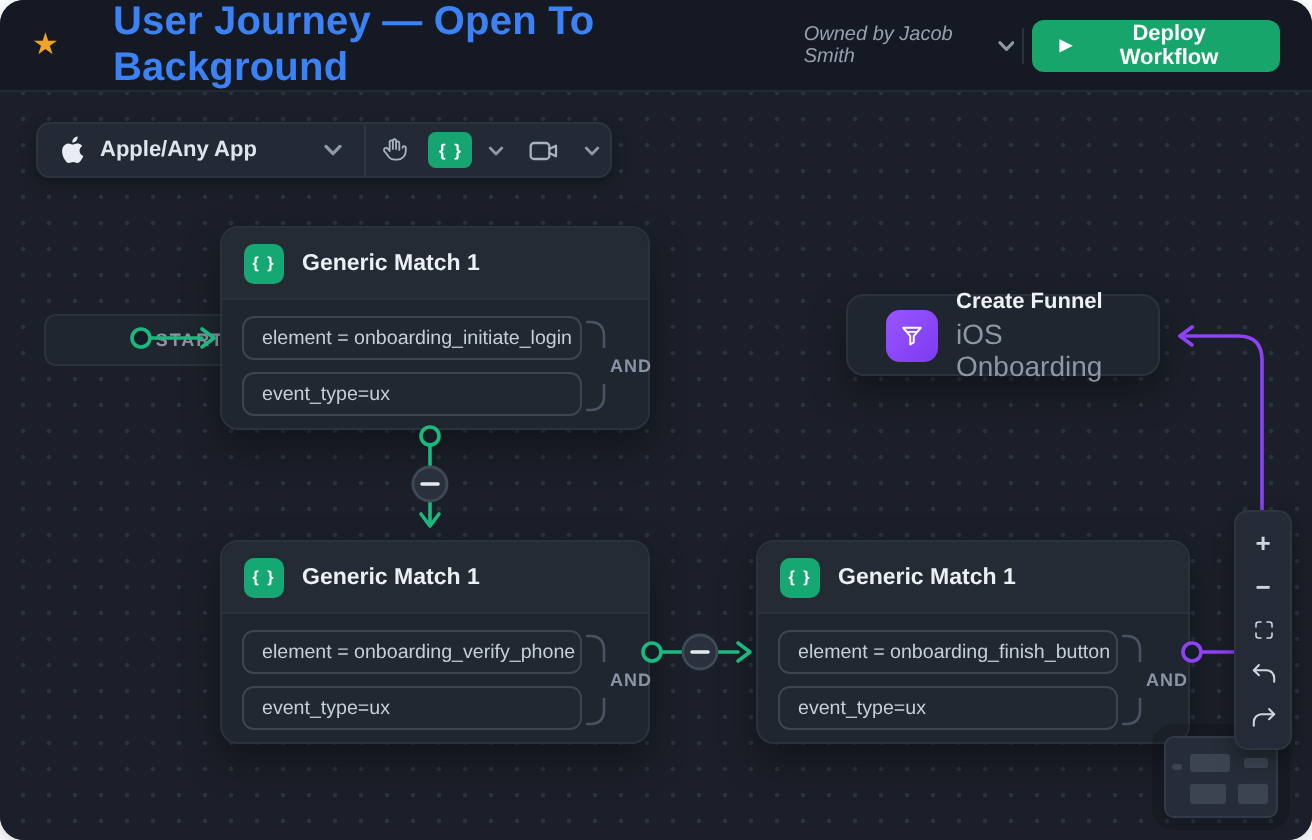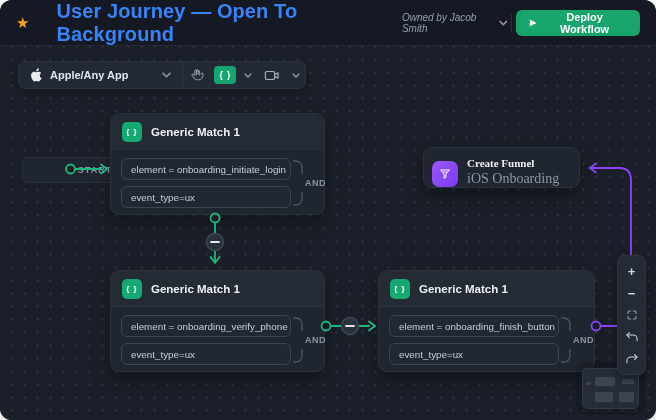--- a/index.html
+++ b/index.html
@@ -63,22 +63,22 @@
   .and-lbl{position:absolute;left:12px;top:50%;transform:translateY(-50%);color:#8a94a4;
            font-size:9px;font-weight:700;letter-spacing:.5px;text-align:right;}
   .bracket{stroke:#4a5364;fill:none;stroke-width:1.3;}
 
   .start{position:absolute;left:22px;top:111px;width:48px;height:24px;background:#20262f;
          border:1px solid #2b323d;border-radius:6px;display:flex;align-items:center;
          justify-content:center;z-index:2;padding-left:48px;}
   .start span{color:#8b95a4;font-size:9px;font-weight:700;letter-spacing:1px;}
 
   .funnel{position:absolute;left:423px;top:101px;width:157px;height:41px;background:#20262f;
-          border:1px solid #2b323d;border-radius:9px;display:flex;align-items:flex-end;gap:9px;
-          padding:0 8px;box-sizing:border-box;z-index:2;box-shadow:0 8px 18px rgba(0,0,0,.35);font-family:Liberation Serif, serif;}
+          border:1px solid #2b323d;border-radius:9px;display:flex;align-items:center;gap:9px;
+          padding:0 19px;box-sizing:border-box;z-index:2;box-shadow:0 8px 18px rgba(0,0,0,.35);}
   .ficon{width:26px;height:26px;border-radius:7px;background:linear-gradient(135deg,#9a55ff,#7b3bf0);
          display:flex;align-items:center;justify-content:center;flex:none;}
   .ftxt{display:flex;flex-direction:column;gap:2px;}
   .ftitle{color:#eef1f6;font-size:11px;font-weight:700;}
   .fsub{color:#8d97a6;font-size:14px;}
 
   
   .c-green{stroke:#1cb97e;stroke-width:1.8;fill:none;stroke-linecap:round;stroke-linejoin:round;}
   .c-purple{stroke:#8d42f4;stroke-width:1.8;fill:none;stroke-linecap:round;stroke-linejoin:round;}
   .port-g{fill:#161c24;stroke:#1cb97e;stroke-width:1.8;}

